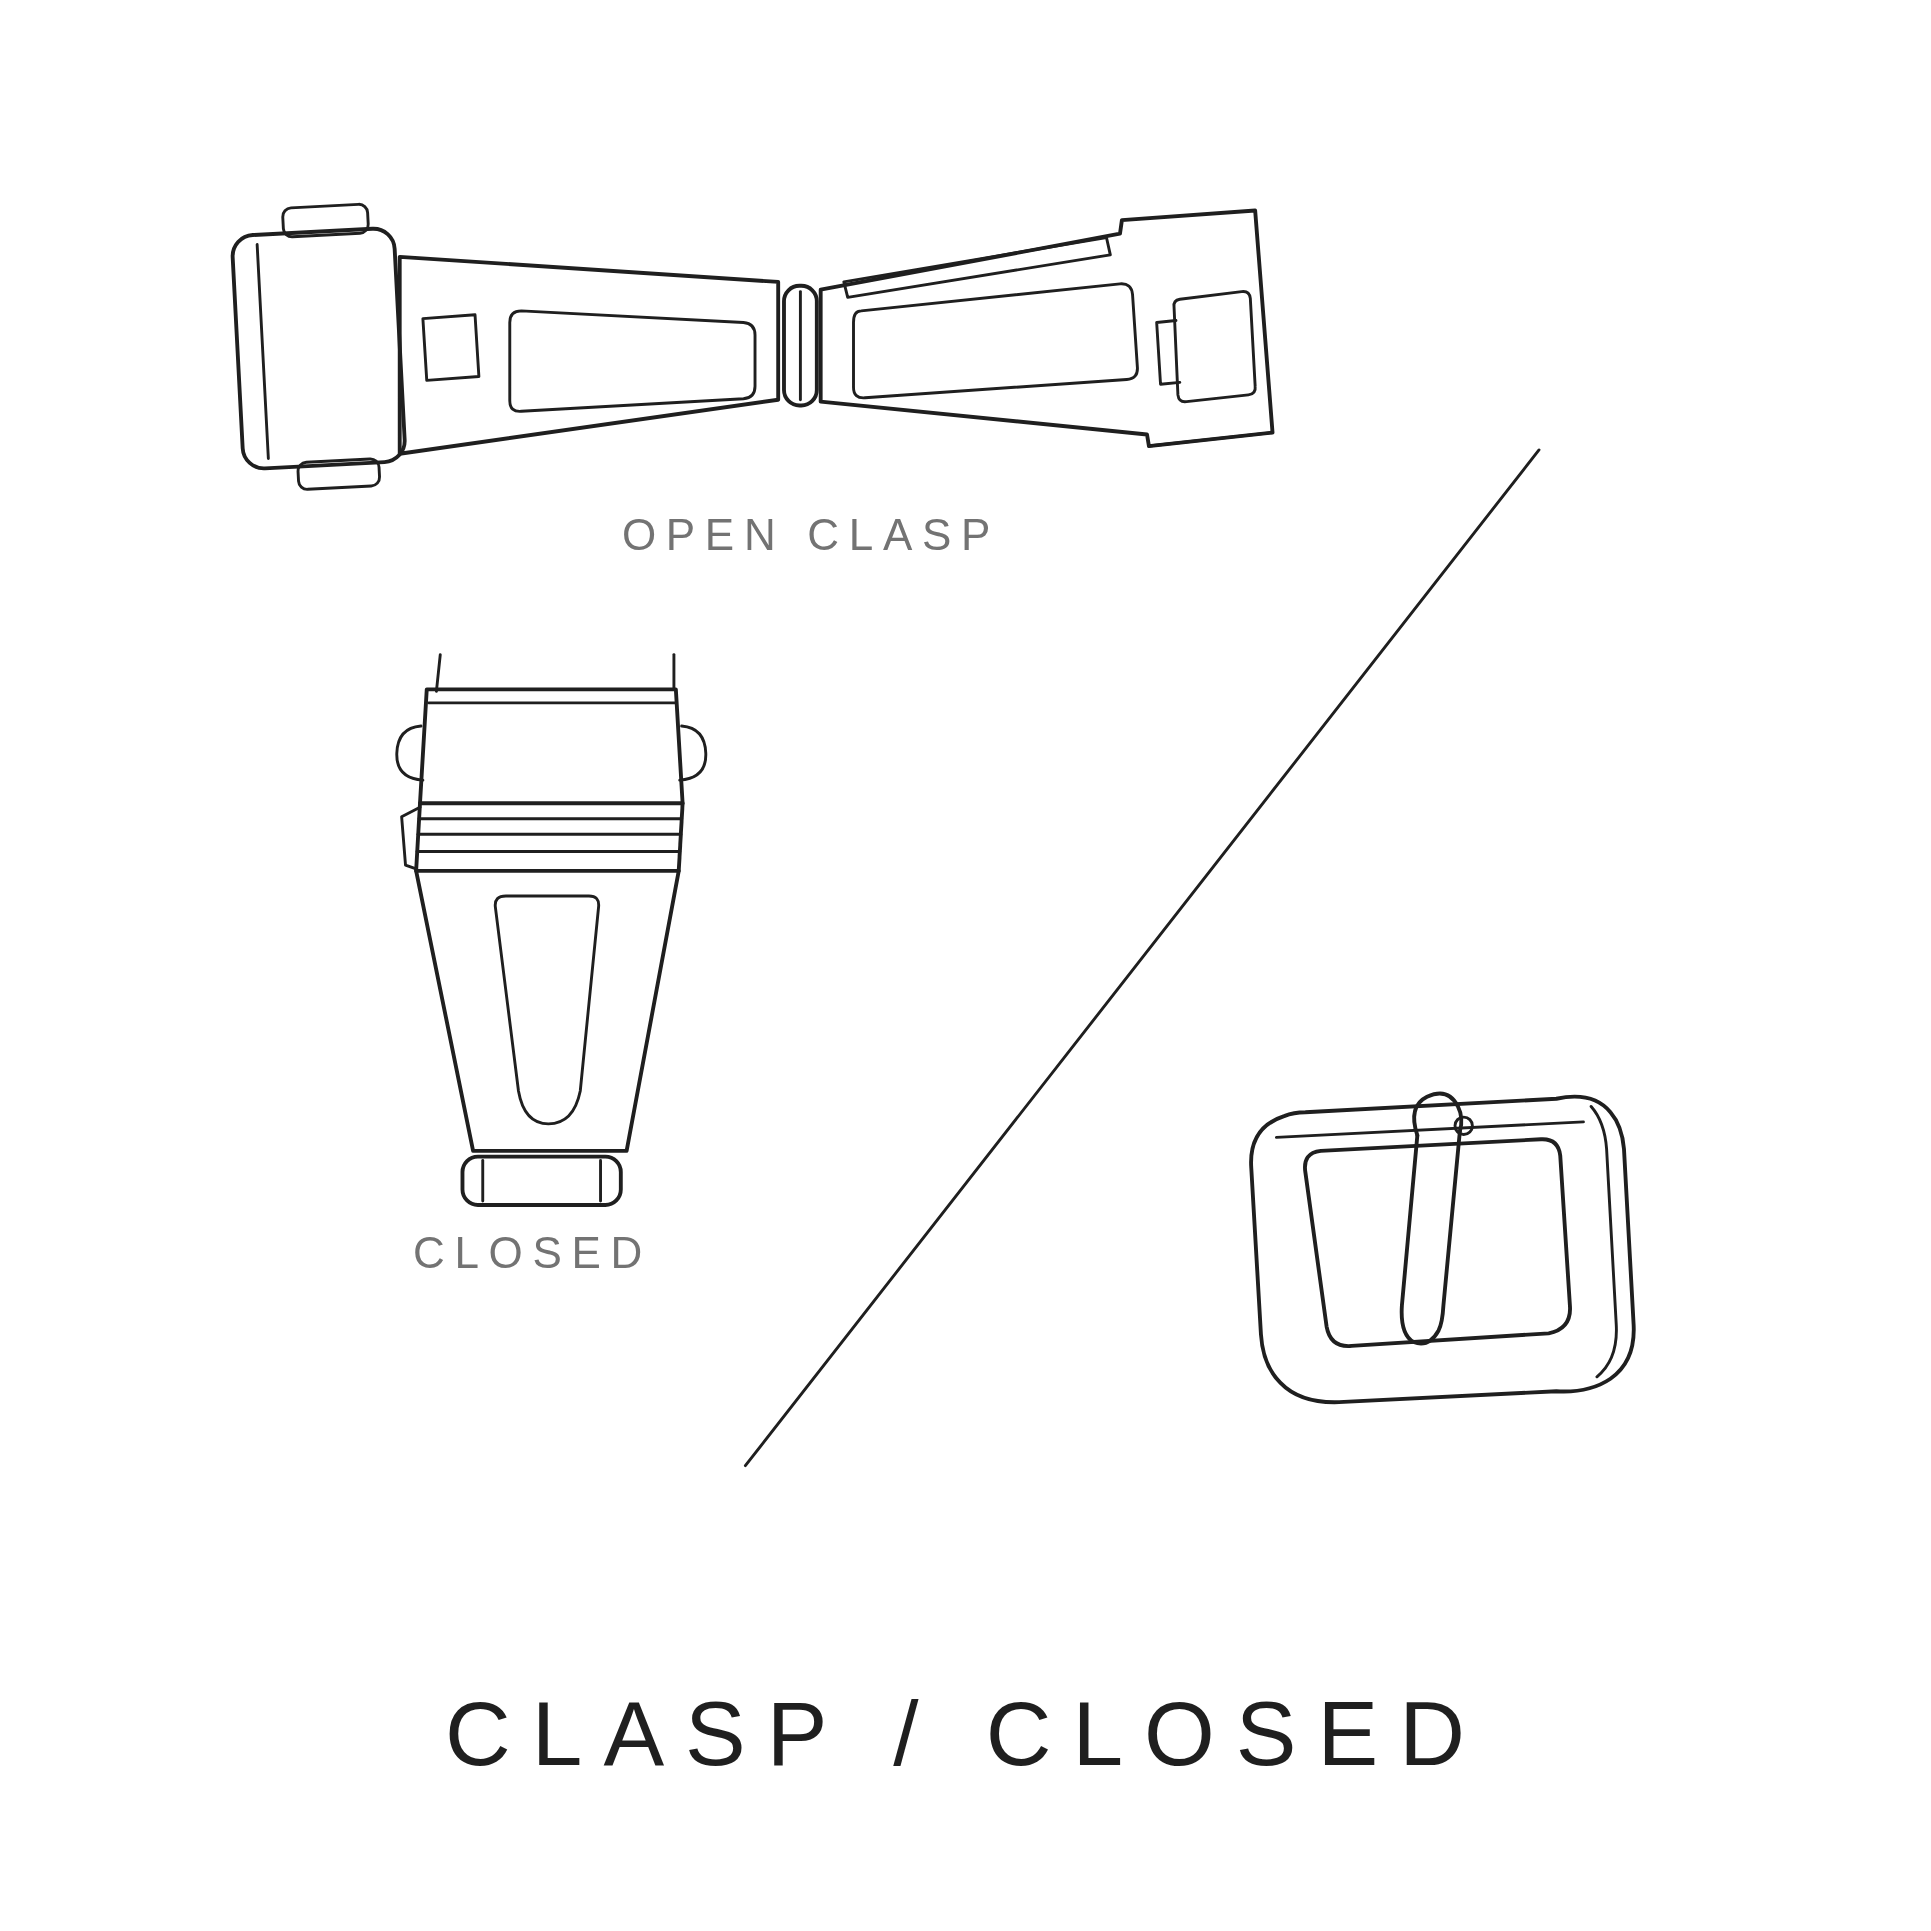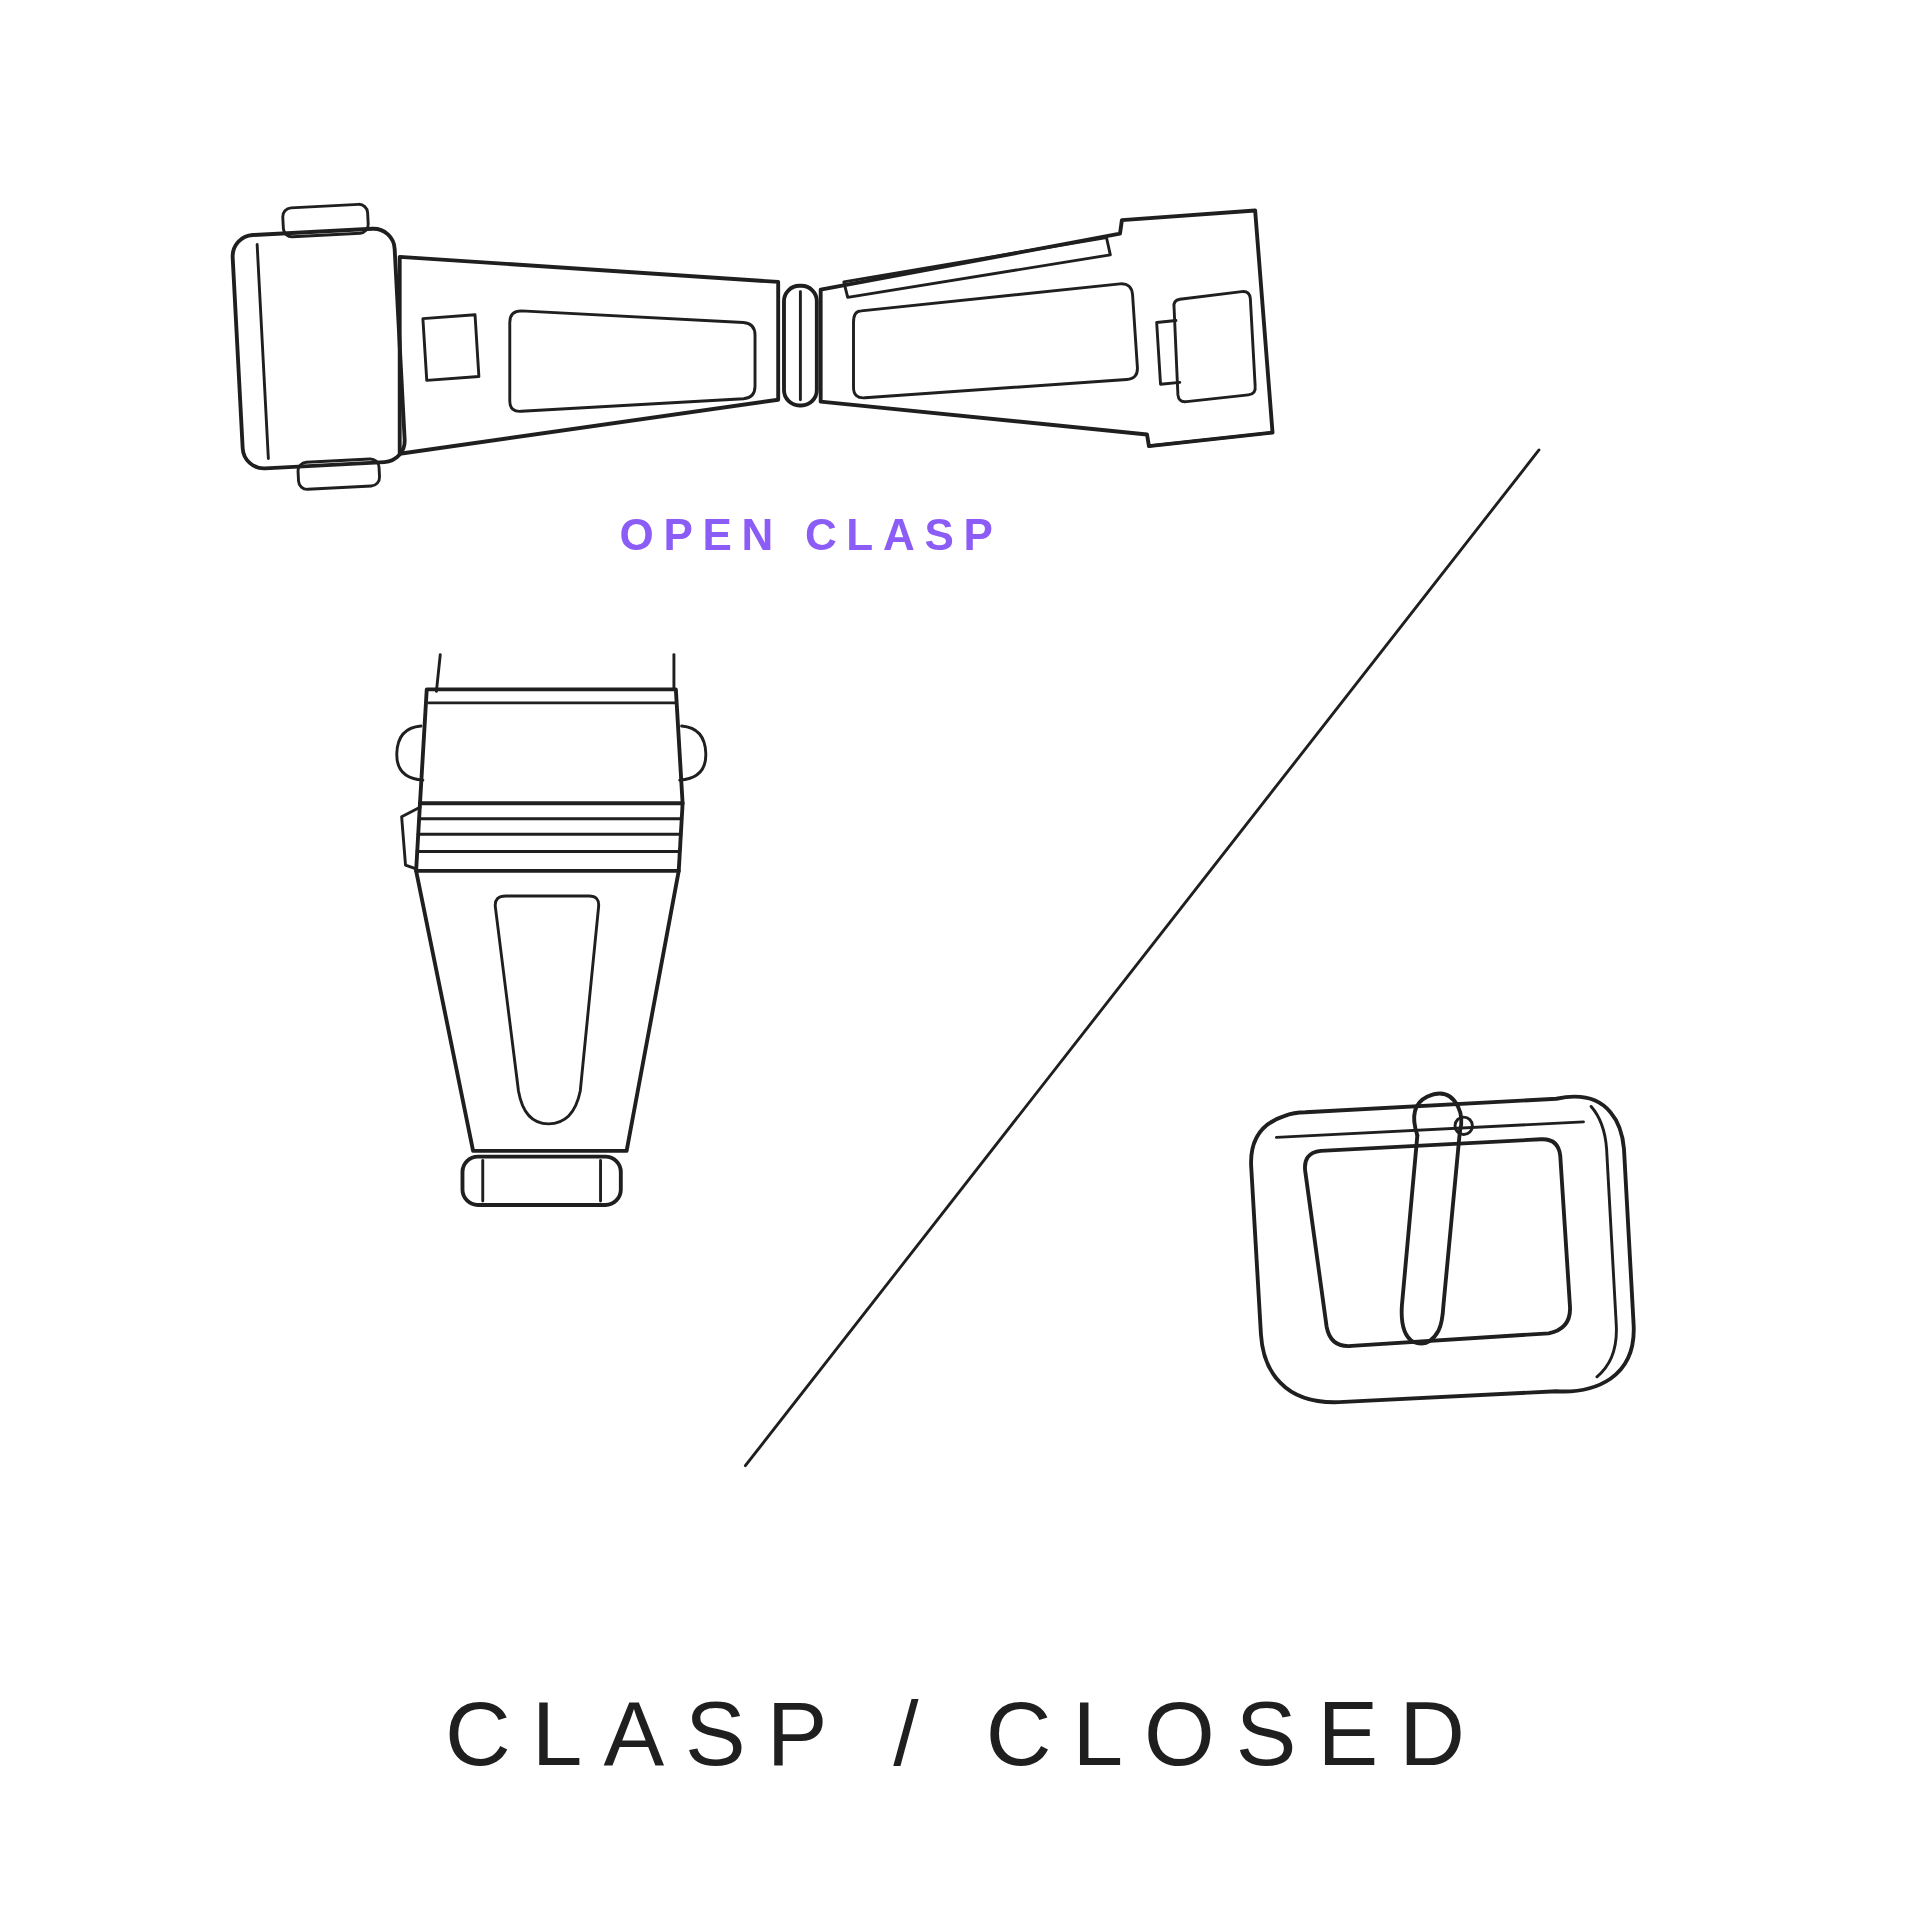--- a/index.html
+++ b/index.html
@@ -24,26 +24,26 @@
   .art * {
     fill: none;
     stroke: #1f1f1f;
     stroke-width: 4;
     stroke-linecap: round;
     stroke-linejoin: round;
   }
   .art .thin { stroke-width: 3; }
   .label {
     position: absolute;
-    color: #8b5cf6;
+    color: #737373;
     font-size: 44px;
     letter-spacing: 9.7px;
     text-align: center;
     white-space: nowrap;
-    font-weight: 700;
+    font-weight: 400;
   }
   .page-title {
     position: absolute;
     top: 1682px;
     left: 0;
     width: 1931px;
     text-align: center;
     color: #1f1f1f;
     font-size: 91px;
     letter-spacing: 21px;
@@ -125,17 +125,18 @@
       <circle class="thin" cx="1516" cy="1166" r="9"></circle>
 
       <path d="M 1468 1176 Q 1458 1146 1478 1136 Q 1500 1126 1510 1146 Q 1516 1158 1512 1172"></path>
 
       <path d="M 1468 1176 L 1452 1352 Q 1450 1382 1464 1390 Q 1480 1396 1490 1378 Q 1494 1370 1495 1352 L 1512 1172"></path>
     </g>
   </svg>
 
   <div class="label lbl-open">OPEN CLASP</div>
 
+  <div class="label lbl-closed">CLOSED</div>
 
   <div class="page-title">CLASP / CLOSED</div>
 
 </div>
 
 
 </body></html>

